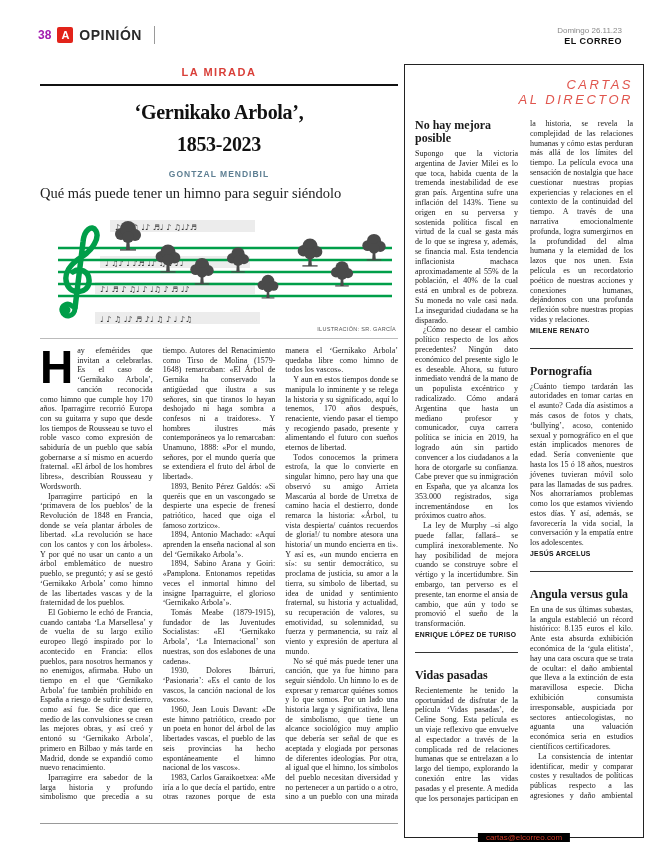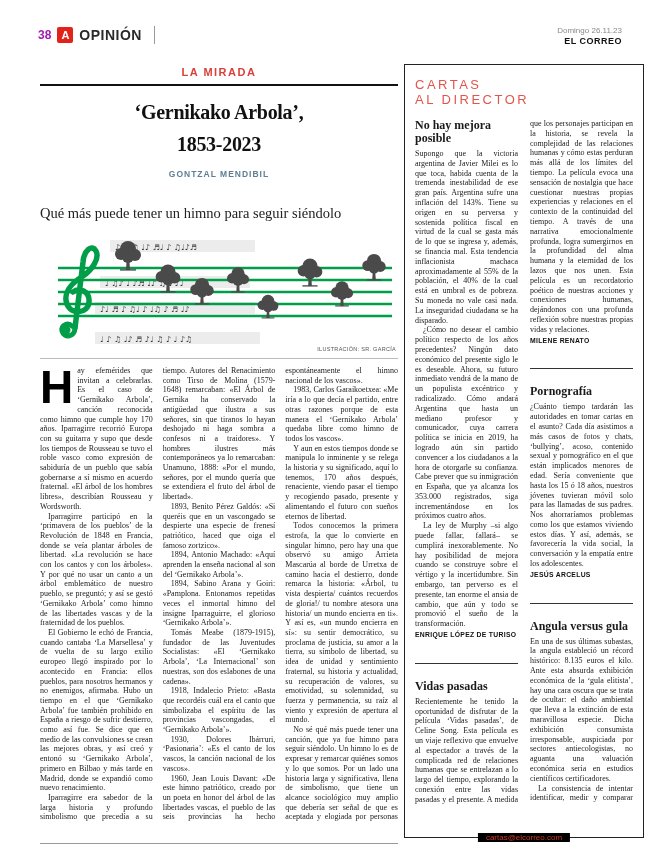--- a/index.html
+++ b/index.html
@@ -41,21 +41,21 @@
   .headline{
     text-align:center; font-weight:bold; font-size:20px; line-height:32px;
     color:#111; letter-spacing:-0.3px;
   }
   .author{
     text-align:center; margin-top:9px;
     font-family:"Liberation Sans",sans-serif; font-weight:bold; font-size:8.5px;
     letter-spacing:1px; color:#5e7f93;
   }
   .standfirst{
-    margin-top:26px; font-size:14.5px; line-height:17px; color:#222;
+    margin-top:6px; font-size:14.5px; line-height:17px; color:#222;
   }
 
   .illus{ margin-top:8px; position:relative; }
   .illus-credit{
     position:absolute; right:2px; bottom:4px;
     font-family:"Liberation Sans",sans-serif; font-size:5.5px; letter-spacing:.3px; color:#555;
   }
   .illus-rule{ border-top:0.5px solid #bbb; margin-top:2px; }
 
   .article-body{
@@ -70,34 +70,34 @@
     float:left; font-family:"Liberation Sans",sans-serif; font-weight:bold;
     font-size:46px; line-height:38px; padding:2px 4px 0 0; color:#000;
   }
 
   
   .letters{
     position:absolute; left:404px; top:64px; width:240px; height:774px;
     border:1.5px solid #222; padding:10px 10px 14px 10px;
   }
   .letters-title{
-    text-align:left; font-family:"Liberation Sans",sans-serif;
+    text-align:right; font-family:"Liberation Sans",sans-serif;
     font-size:13px; letter-spacing:2.5px; color:#e0564e; line-height:15px;
-    margin-top:2px; margin-bottom:12px;
+    margin-top:2px; margin-bottom:12px;font-style:italic;
   }
   .letters-cols{
     column-count:2; column-gap:12px; column-fill:auto;
     height:688px; overflow:hidden;
     font-size:8px; line-height:9.8px; text-align:justify;
   }
   .letter-heading{
     font-weight:bold; font-size:12px; line-height:13px; margin-bottom:4px;
     text-align:left;
   }
-  .letter + .letter .letter-heading{ border-top:0.5px solid #333; padding-top:16px; margin-top:23px; }
+  .letter + .letter .letter-heading{ border-top:0.5px solid #333; padding-top:16px; margin-top:12px; }
   .letter p{ text-indent:8px; }
   .letter p.lp-first{ text-indent:0; }
   .letter .sig{
     font-family:"Liberation Sans",sans-serif; font-weight:bold; font-size:6.8px;
     letter-spacing:.3px; color:#111; margin-top:1px; text-align:left;
   }
   .letters-email{
     position:absolute; left:50%; bottom:-5px; transform:translateX(-50%);
     background:#000000; padding:0 8px; white-space:nowrap;
     font-family:"Liberation Sans",sans-serif; font-size:8px; color:#cc3a28;
@@ -228,21 +228,20 @@
 
   <div class="article-body">
     <p class="first">Hay efemérides que invitan a celebrarlas. Es el caso de ‘Gernikako Arbola’, canción reconocida como himno que cumple hoy 170 años. Iparragirre recorrió Europa con su guitarra y supo que desde los tiempos de Rousseau se tuvo el roble vasco como expresión de sabiduría de un pueblo que sabía gobernarse a sí mismo en acuerdo fraternal. «El árbol de los hombres libres», describían Rousseau y Wordsworth.</p>
     <p>Iparragirre participó en la ‘primavera de los pueblos’ de la Revolución de 1848 en Francia, donde se veía plantar árboles de libertad. «La revolución se hace con los cantos y con los árboles». Y por qué no usar un canto a un árbol emblemático de nuestro pueblo, se preguntó; y así se gestó ‘Gernikako Arbola’ como himno de las libertades vascas y de la fraternidad de los pueblos.</p>
     <p>El Gobierno le echó de Francia, cuando cantaba ‘La Marsellesa’ y de vuelta de su largo exilio europeo llegó inspirado por lo acontecido en Francia: ellos pueblos, para nosotros hermanos y no enemigos, afirmaba. Hubo un tiempo en el que ‘Gernikako Arbola’ fue también prohibido en España a riesgo de sufrir destierro, como así fue. Se dice que en medio de las convulsiones se crean las mejores obras, y así creó y entonó su ‘Gernikako Arbola’, primero en Bilbao y más tarde en Madrid, donde se expandió como nuevo renacimiento.</p>
     <p>Iparragirre era sabedor de la larga historia y profundo simbolismo que precedía a su tiempo. Autores del Renacimiento como Tirso de Molina (1579-1648) remarcaban: «El Árbol de Gernika ha conservado la antigüedad que ilustra a sus señores, sin que tiranos lo hayan deshojado ni haga sombra a confesos ni a traidores». Y hombres ilustres más contemporáneos ya lo remarcaban: Unamuno, 1888: «Por el mundo, señores, por el mundo quería que se extendiera el fruto del árbol de libertad».</p>
     <p>1893, Benito Pérez Galdós: «Si queréis que en un vascongado se despierte una especie de frenesí patriótico, haced que oiga el famoso zortzico».</p>
     <p>1894, Antonio Machado: «Aquí aprenden la enseña nacional al son del ‘Gernikako Arbola’».</p>
     <p>1894, Sabino Arana y Goiri: «Pamplona. Entonamos repetidas veces el inmortal himno del insigne Iparraguirre, el glorioso ‘Gernikako Arbola’».</p>
     <p>Tomás Meabe (1879-1915), fundador de las Juventudes Socialistas: «El ‘Gernikako Arbola’, ‘La Internacional’ son nuestras, son dos eslabones de una cadena».</p>
-    <p>1918, Indalecio Prieto: «Basta que recordéis cuál era el canto que simbolizaba el espíritu de las provincias vascongadas, el ‘Gernikako Arbola’».</p>
     <p>1930, Dolores Ibárruri, ‘Pasionaria’: «Es el canto de los vascos, la canción nacional de los vascos».</p>
     <p>1960, Jean Louis Davant: «De este himno patriótico, creado por un poeta en honor del árbol de las libertades vascas, el pueblo de las seis provincias ha hecho espontáneamente el himno nacional de los vascos».</p>
     <p>1983, Carlos Garaikoetxea: «Me iría a lo que decía el partido, entre otras razones porque de esta manera el ‘Gernikako Arbola’ quedaba libre como himno de todos los vascos».</p>
     <p>Y aun en estos tiempos donde se manipula lo inminente y se relega la historia y su significado, aquí lo tenemos, 170 años después, renaciente, viendo pasar el tiempo y recogiendo pasado, presente y alimentando el futuro con sueños eternos de libertad.</p>
     <p>Todos conocemos la primera estrofa, la que lo convierte en singular himno, pero hay una que observó su amigo Arrieta Mascarúa al borde de Urretxa de camino hacia el destierro, donde remarca la historia: «Árbol, tu vista despierta/ cuántos recuerdos de gloria!/ tu nombre atesora una historia/ un mundo encierra en ti». Y así es, «un mundo encierra en sí»: su sentir democrático, su proclama de justicia, su amor a la tierra, su símbolo de libertad, su idea de unidad y sentimiento fraternal, su historia y actualidad, su recuperación de valores, su emotividad, su solemnidad, su fuerza y permanencia, su raíz al viento y expresión de apertura al mundo.</p>
     <p>No sé qué más puede tener una canción, que ya fue himno para seguir siéndolo. Un himno lo es de expresar y remarcar quiénes somos y lo que somos. Por un lado una historia larga y significativa, llena de simbolismo, que tiene un alcance sociológico muy amplio que debería ser señal de que es aceptada y elogiada por personas de diferentes ideologías. Por otra, al igual que el himno, los símbolos del pueblo necesitan diversidad y no pertenecer a un partido o a otro, sino a un pueblo con una mirada más larga; debe contener en sus entrañas la expresión de la historia hacia el futuro; interiormente, lo que consideramos el himno de Euskal Herria también se considera un himno legal en la diáspora. Hay miles de adeptos en modo transversal en favor de ‘Gernikako Arbola’ y hay dónde y cuándo cantar juntos.</p>
 
   </div>
 </div>
 

